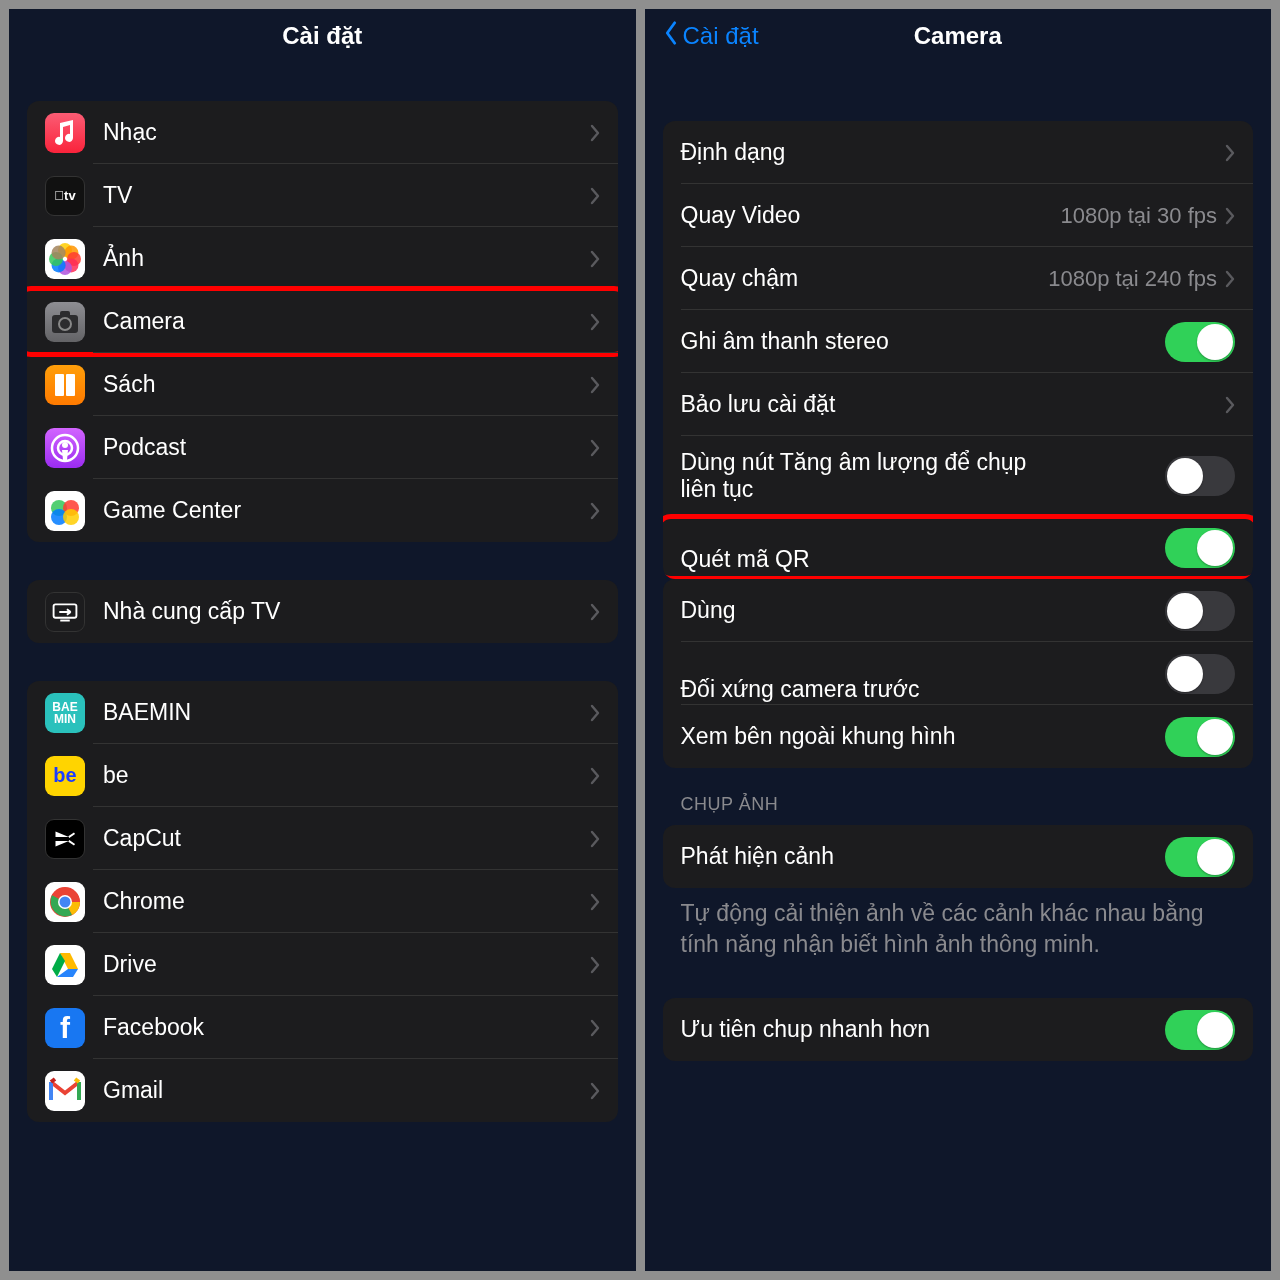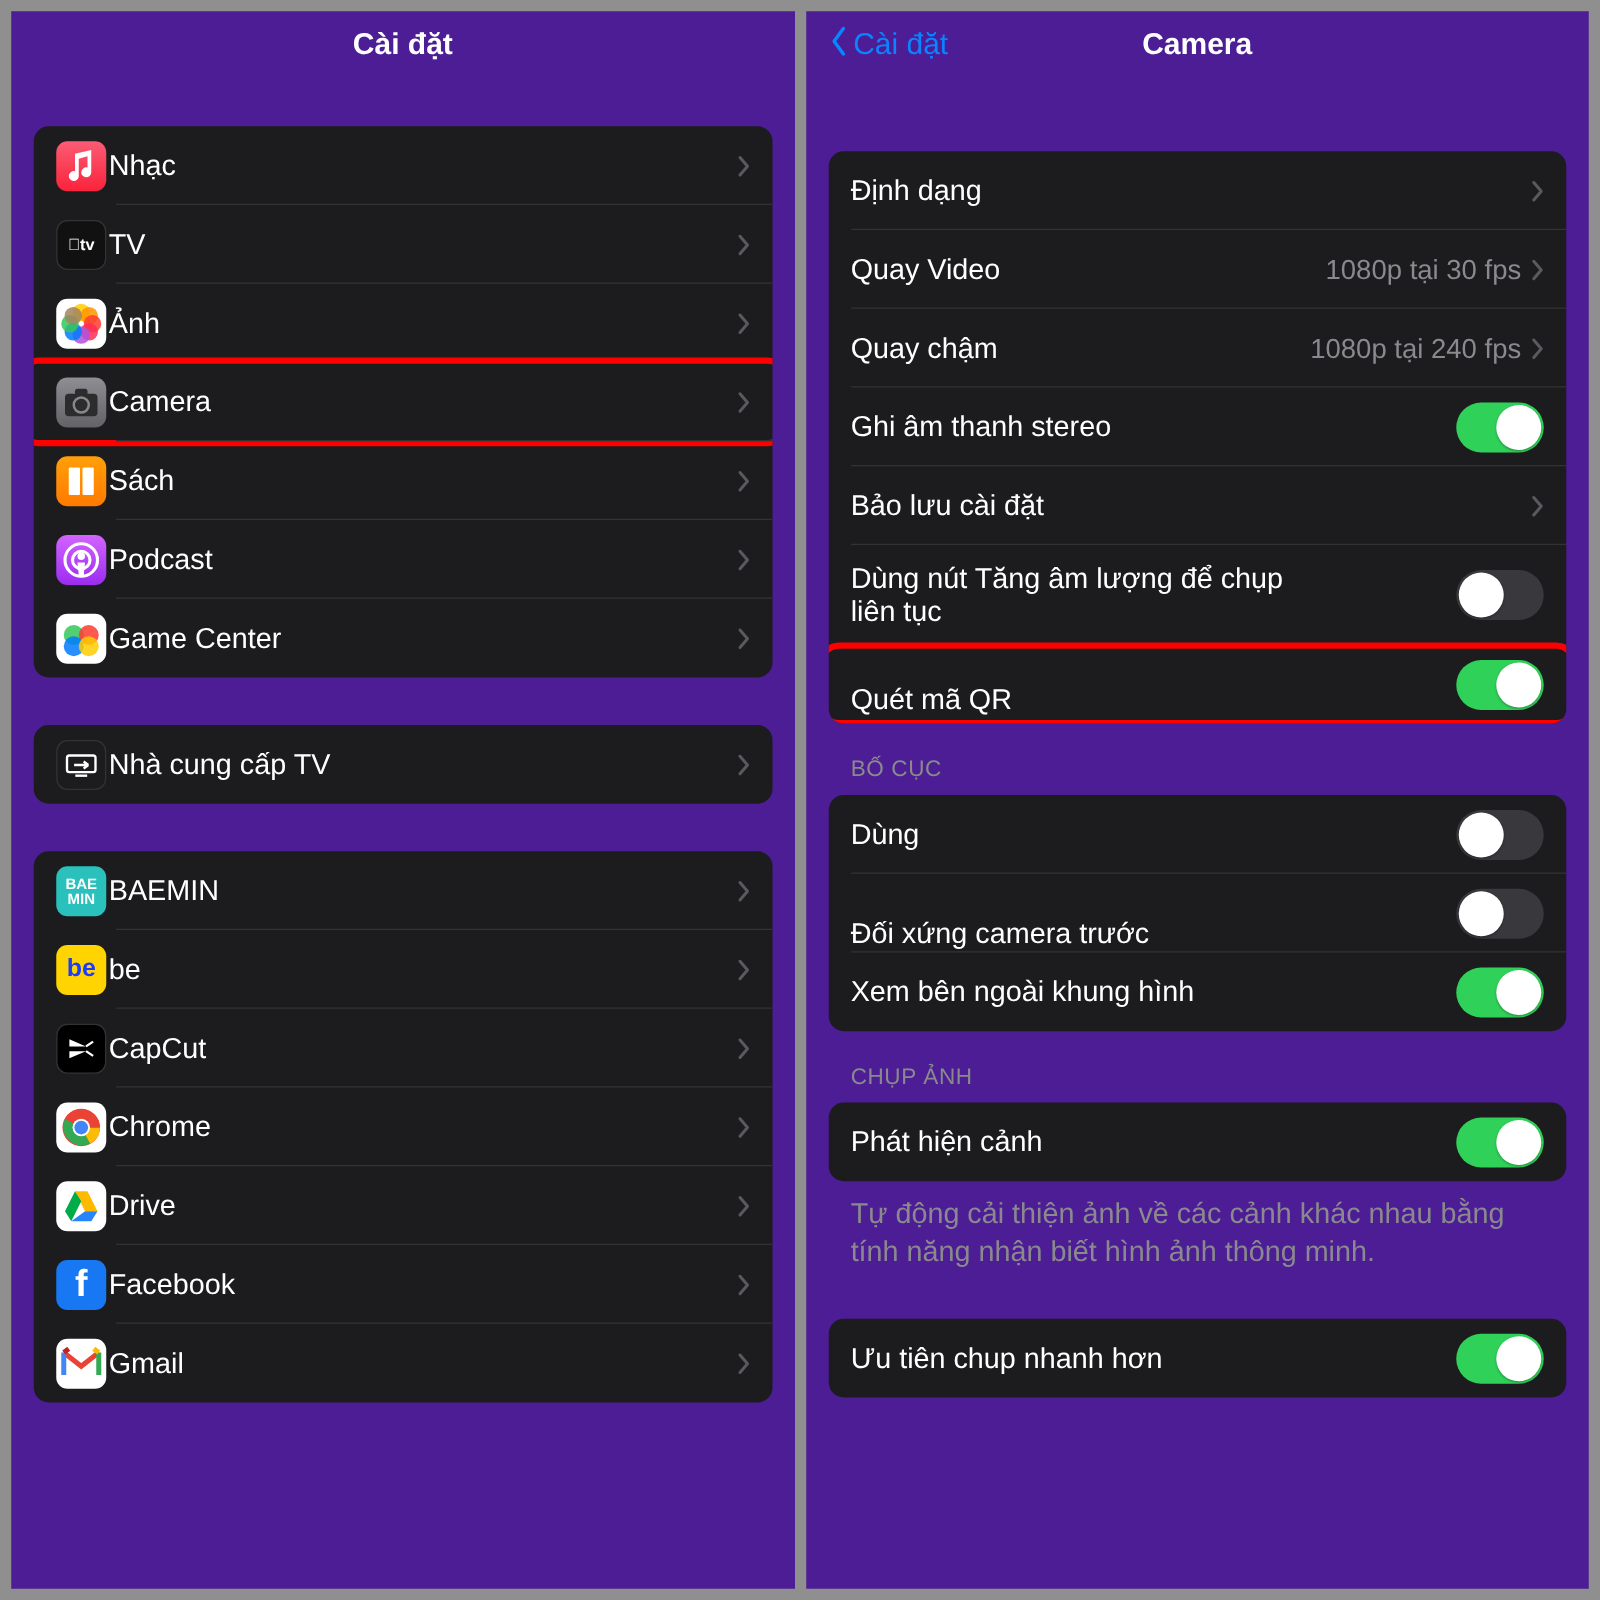--- a/index.html
+++ b/index.html
@@ -1,29 +1,29 @@
 <!DOCTYPE html>
 <html><head>
 <meta charset="utf-8">
 <style>
   *{box-sizing:border-box;margin:0;padding:0;-webkit-font-smoothing:antialiased}
   html,body{width:1280px;height:1280px;overflow:hidden;font-family:-apple-system,"SF Pro Text","Helvetica Neue",Arial,sans-serif}
   body{background:#8f8f8f;display:flex;gap:9px;padding:9px}
-  .pane{flex:1;height:100%;background:#4c1d95;color:#fff;overflow:hidden;position:relative}
+  .pane{flex:1;height:100%;background:#0f172a;color:#fff;overflow:hidden;position:relative}
   .navbar{height:54px;display:flex;align-items:center;justify-content:center;position:relative;font-size:24px}
   .navbar .title{font-weight:600}
   .back{position:absolute;left:18px;top:0;height:100%;display:flex;align-items:center;color:#0a84ff;font-size:24px;gap:4px}
   .back svg{width:16px;height:26px}
   .content{padding:0 18px}
   .spacer{height:38px}
   .group{background:#1c1c1e;border-radius:12px;overflow:hidden}
   .row{min-height:63px;display:flex;align-items:center;padding:0 18px;position:relative;font-size:23px;color:#fff}
   .row:not(:last-child)::after{content:"";position:absolute;left:66px;right:0;bottom:0;height:1px;background:#333}
   .row.noicon:not(:last-child)::after{left:18px}
-  .row .app-icon{width:40px;height:40px;border-radius:9px;margin-right:2px;flex:0 0 40px;display:flex;align-items:center;justify-content:center;font-size:18px;font-weight:700}
+  .row .app-icon{width:40px;height:40px;border-radius:9px;margin-right:18px;flex:0 0 40px;display:flex;align-items:center;justify-content:center;font-size:18px;font-weight:700}
   .row .label{flex:0 1 auto}
   .row .fill{flex:1}
   .row .detail{color:#8a8a8e;font-size:22px;margin-right:8px;white-space:nowrap}
   .chev{flex:0 0 auto}
   .chev svg{width:10px;height:18px;display:block}
   .chev path{stroke:#5a5a5e;stroke-width:2.4;fill:none;stroke-linecap:round;stroke-linejoin:round}
   .toggle{width:70px;height:40px;border-radius:20px;position:relative;flex:0 0 70px}
   .toggle .knob{width:36px;height:36px;border-radius:50%;background:#fff;position:absolute;top:2px;box-shadow:0 1px 2px rgba(0,0,0,.3)}
   .toggle.on{background:#30d158}.toggle.on .knob{right:2px}
   .toggle.off{background:#39393d}.toggle.off .knob{left:2px}
@@ -375,21 +375,20 @@
         </div>
         <div class="row noicon" style="position: relative;">
           <span class="label" style="max-width: 380px; margin-top: 24px;">Quét mã QR</span>
           <span class="fill"></span>
           <div class="toggle on">
             <div class="knob"></div>
           </div>
           <div class="hl" style="inset: -2px -8px;"></div>
         </div>
       </div>
-      <div class="sect-head">BỐ CỤC</div>
       <div class="group">
         <div class="row noicon">
           <span class="label" style="max-width: 380px;">Dùng</span>
           <span class="fill"></span>
           <div class="toggle off">
             <div class="knob"></div>
           </div>
         </div>
         <div class="row noicon">
           <span class="label" style="max-width: 380px; margin-top: 32px;">Đối xứng camera trước</span>

